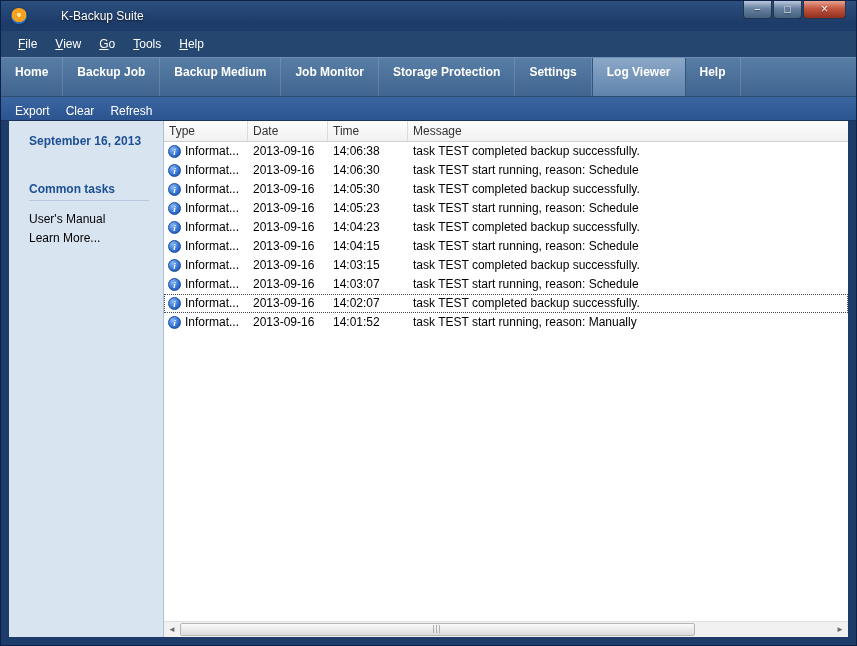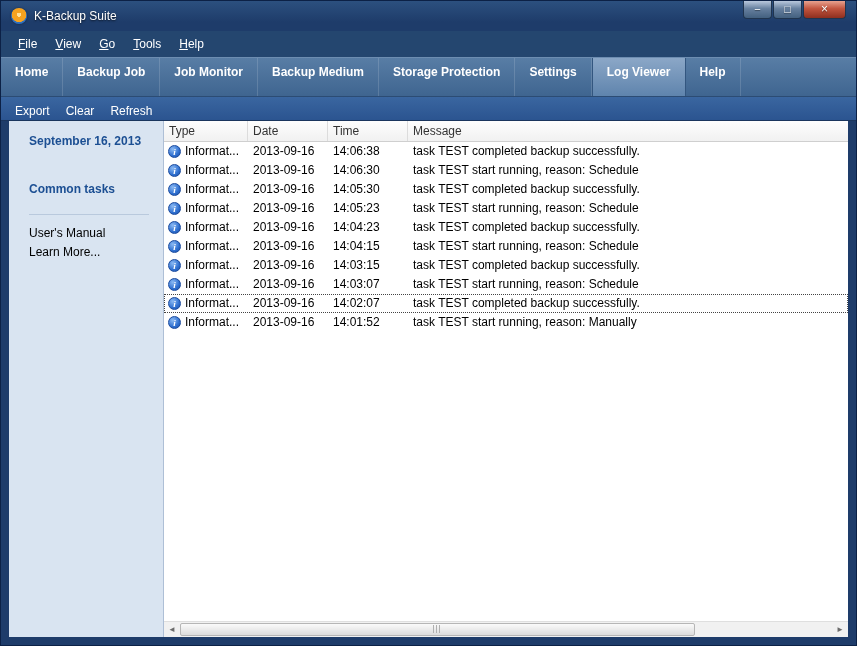--- a/index.html
+++ b/index.html
@@ -4,21 +4,21 @@
 <style>
   * { margin:0; padding:0; box-sizing:border-box; }
   html,body { width:857px; height:646px; overflow:hidden; }
   body { font-family:"Liberation Sans","DejaVu Sans",sans-serif; font-size:12px; background:#1b3a66; }
 
   .window { width:857px; height:646px; background:#1e3c6a; padding:0 8px 8px;
             display:flex; flex-direction:column; border:1px solid #0c2146; }
 
   
   .titlebar { height:30px; display:flex; align-items:center; position:relative; color:#fff;
-              background:linear-gradient(#2c507f, #1e3c6a 70%); margin:0 -8px; padding:0 8px; }
+              background:linear-gradient(#2c507f, #1e3c6a 70%); margin:0 -8px; padding:0 8px;gap:27px; }
   .app-icon { width:16px; height:16px; border-radius:50%; margin-left:2px;
               background:radial-gradient(circle at 50% 42%, #ffe09a 0 18%, #f6a21f 18% 58%, #2f6fbe 62% 100%);
               box-shadow:0 0 2px rgba(0,0,0,.5); }
   .title-text { margin-left:7px; text-shadow:0 1px 2px rgba(0,0,0,.7); }
   .win-controls { position:absolute; right:10px; top:0; display:flex; }
   .win-btn { width:29px; height:18px; border:1px solid #20344e; border-top:none;
              border-radius:0 0 4px 4px; color:#fff; font-size:11px; line-height:16px;
              text-align:center; cursor:default; margin-left:1px;
              background:linear-gradient(#b9c8dd, #67809f 45%, #43607f);
              text-shadow:0 1px 1px rgba(0,0,0,.5); }
@@ -43,21 +43,21 @@
   .toolbar { height:24px; display:flex; align-items:flex-end; color:#fff; padding-left:6px;
              background:linear-gradient(#3a66a0, #2b5490); margin:0 -8px; padding-right:8px;
              border-bottom:1px solid #1a355d; }
   .tool-btn { padding:2px 8px; cursor:default; }
 
   
   .content { flex:1; display:flex; min-height:0; background:#fff; }
   .sidebar { width:155px; background:#d9e4f1; border-right:1px solid #aebfd6;
              padding:13px 0 0 20px; }
   .side-date { color:#1c4f93; font-weight:bold; }
-  .side-tasks { color:#1c4f93; font-weight:bold; margin-top:34px; padding-bottom:18px;
+  .side-tasks { color:#1c4f93; font-weight:bold; margin-top:34px; padding-bottom:4px;
                 border-bottom:1px solid #b9c9dd; margin-right:14px; }
   .side-links { margin-top:9px; }
   .side-link { color:#000000; padding:2px 0 3px; cursor:pointer; }
 
   
   .main { flex:1; display:flex; flex-direction:column; min-width:0; }
   .log-header { display:grid; grid-template-columns:84px 80px 80px 1fr; height:21px;
                 background:linear-gradient(#fdfdfd, #f1f1f1); border-bottom:1px solid #cfcfcf;
                 color:#333; }
   .hcell { line-height:20px; padding-left:5px; border-right:1px solid #dcdcdc; overflow:hidden; }
@@ -105,22 +105,22 @@
       <div class="menu-item"><span class="u">F</span>ile</div>
       <div class="menu-item"><span class="u">V</span>iew</div>
       <div class="menu-item"><span class="u">G</span>o</div>
       <div class="menu-item"><span class="u">T</span>ools</div>
       <div class="menu-item"><span class="u">H</span>elp</div>
     </div>
 
   <div class="tabbar">
       <div class="tab">Home</div>
       <div class="tab">Backup Job</div>
+      <div class="tab">Backup Medium</div>
       <div class="tab">Job Monitor</div>
-      <div class="tab">Backup Medium</div>
       <div class="tab">Storage Protection</div>
       <div class="tab">Settings</div>
       <div class="tab active">Log Viewer</div>
       <div class="tab">Help</div>
     </div>
 
   <div class="toolbar">
       <div class="tool-btn">Export</div>
       <div class="tool-btn">Clear</div>
       <div class="tool-btn">Refresh</div>

